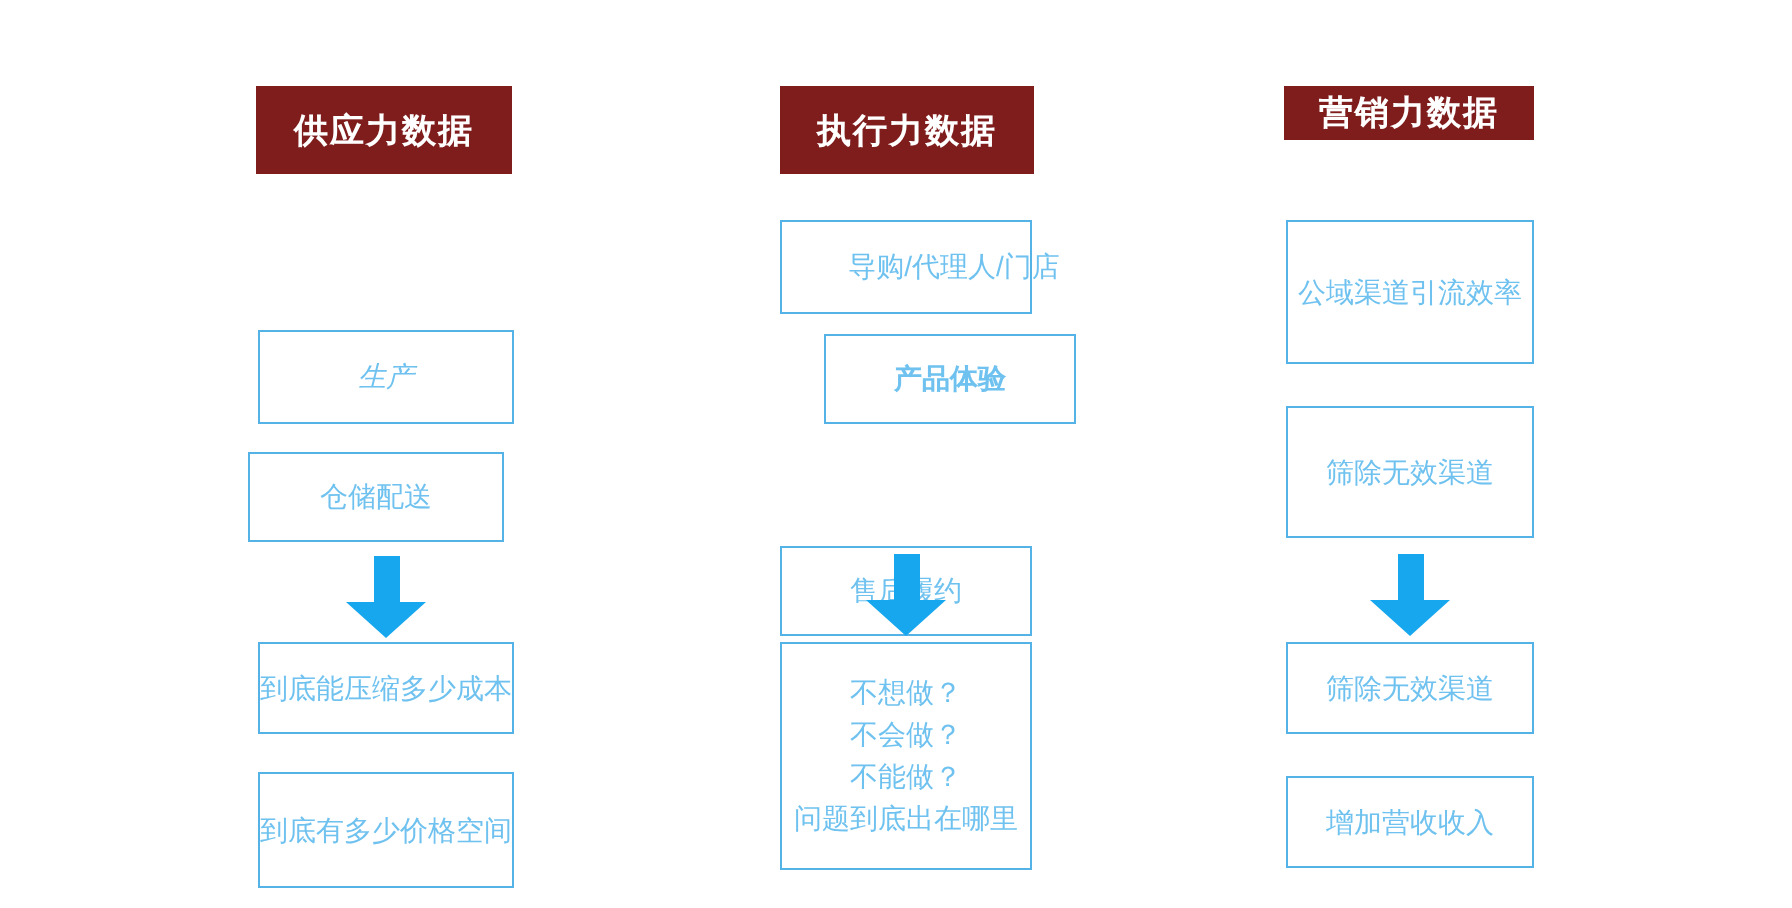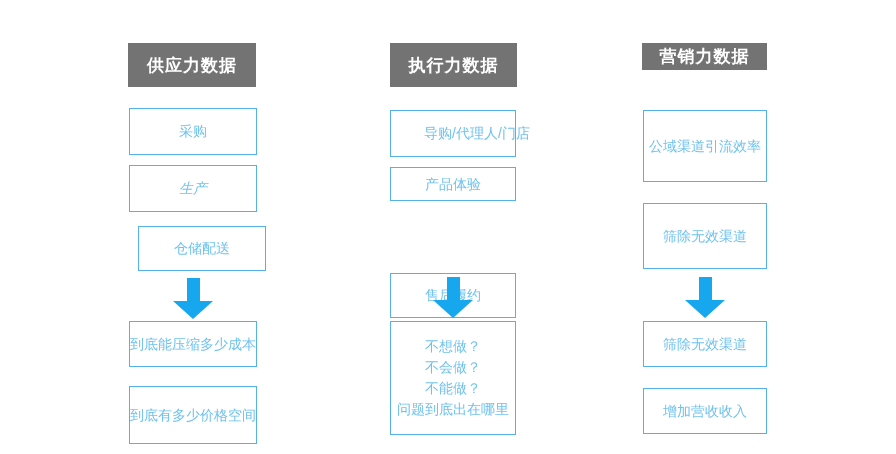--- a/index.html
+++ b/index.html
@@ -10,21 +10,21 @@
   }
   #canvas {
     position: relative;
     width: 896px;
     height: 454px;
     background: #ffffff;
     overflow: hidden;
   }
   .hdr {
     position: absolute;
-    background: #737373;
+    background: #7f1d1d;
     color: #ffffff;
     font-size: 17px;
     font-weight: bold;
     letter-spacing: 1px;
     display: flex;
     align-items: center;
     justify-content: center;
     white-space: nowrap;
   }
   .box {
@@ -60,33 +60,32 @@
     border-top: 18px solid #17a7ef;
     margin: 0 auto;
   }
 </style>
 </head>
 <body>
 
 <div id="canvas">
 
   <div class="hdr" style="left:128px; top:43px; width:128px; height:44px;">供应力数据</div>
-  <div class="box" style="left:129px; top:108px; width:128px; height:47px;">采购</div>
   <div class="box" style="left:129px; top:165px; width:128px; height:47px;font-style:italic;">生产</div>
-  <div class="box" style="left:138px; top:226px; width:128px; height:45px;">仓储配送</div>
+  <div class="box" style="left:124px; top:226px; width:128px; height:45px;">仓储配送</div>
   <div class="arrow" style="left:173px; top:278px;">
     <div class="stem"></div>
       <div class="head"></div>
   </div>
   <div class="box" style="left:129px; top:321px; width:128px; height:46px;">到底能压缩多少成本</div>
   <div class="box" style="left:129px; top:386px; width:128px; height:58px;">到底有多少价格空间</div>
 
   <div class="hdr" style="left:390px; top:43px; width:127px; height:44px;">执行力数据</div>
   <div class="box" style="left:390px; top:110px; width:126px; height:47px;padding-left:48px;">导购/代理人/门店</div>
-  <div class="box" style="left:390px; top:167px; width:126px; height:34px;">产品体验</div>
+  <div class="box" style="left:412px; top:167px; width:126px; height:45px;font-weight:bold;">产品体验</div>
   <div class="box" style="left:390px; top:227px; width:126px; height:45px;margin-top:46px;">售后履约</div>
   <div class="arrow" style="left:433px; top:277px;">
     <div class="stem"></div>
       <div class="head"></div>
   </div>
   <div class="box" style="left:390px; top:321px; width:126px; height:114px;">
     <span>不想做？</span>
     <span>不会做？</span>
     <span>不能做？</span>
     <span>问题到底出在哪里</span>

